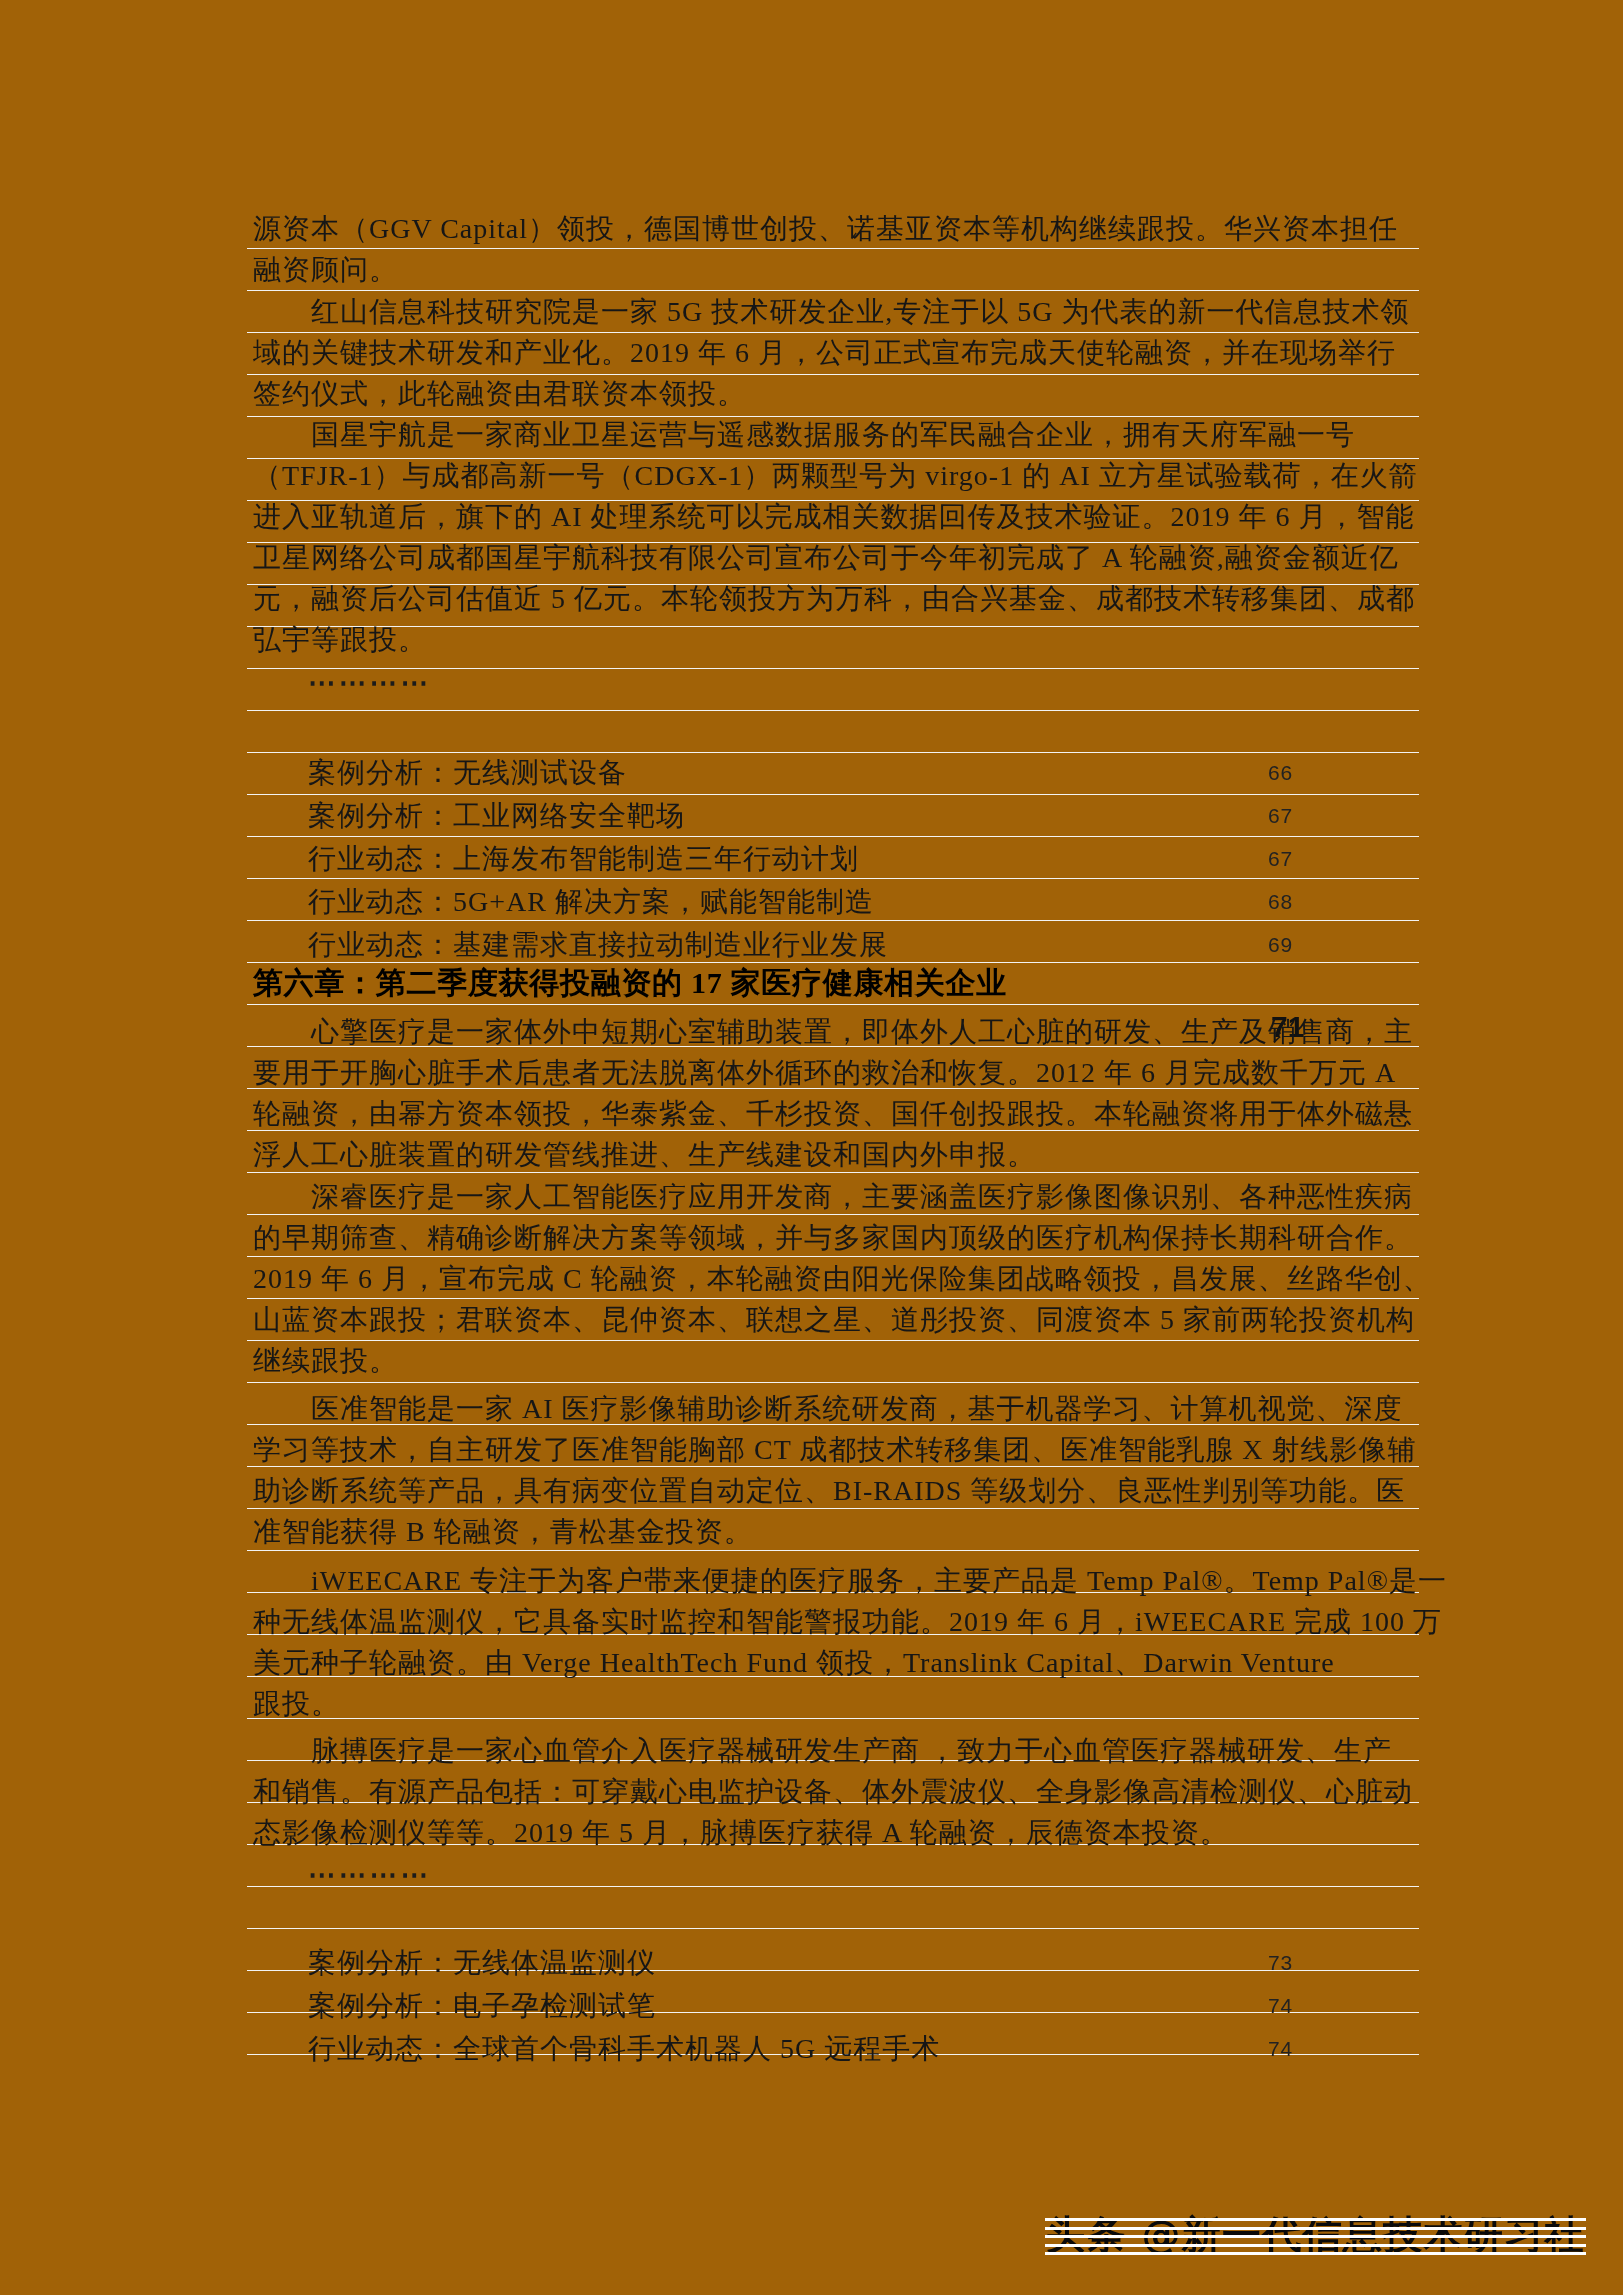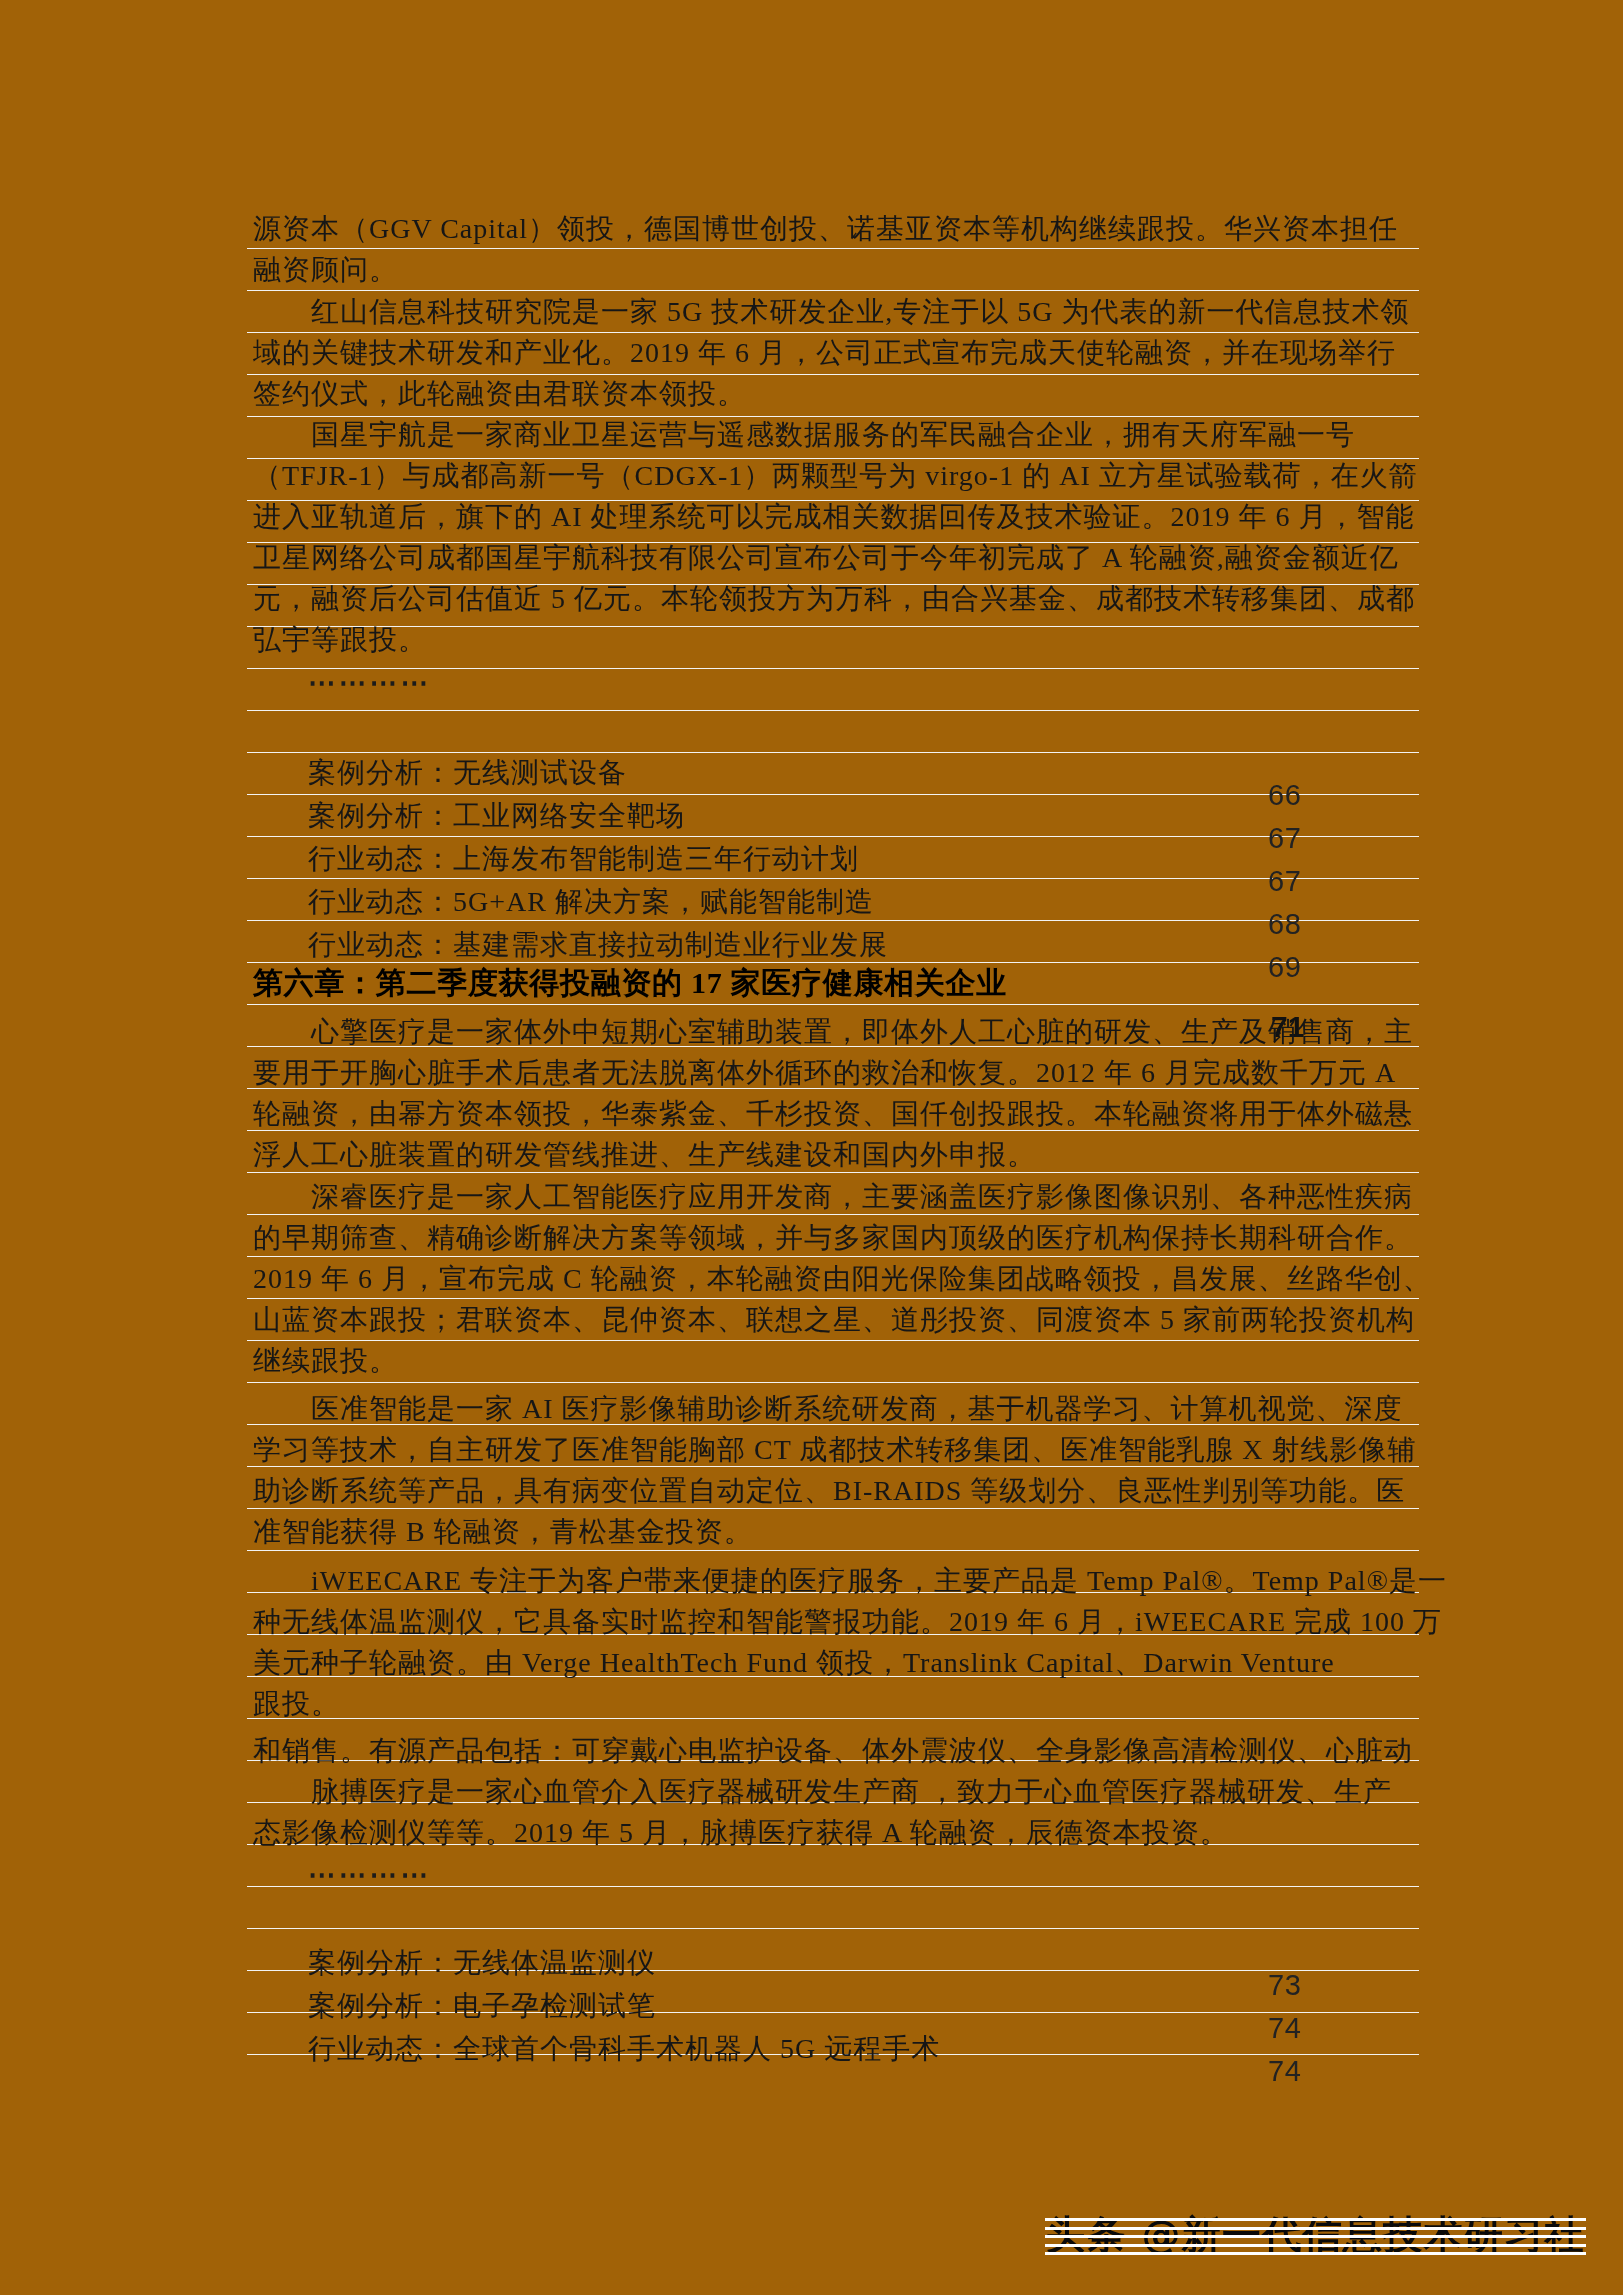--- a/index.html
+++ b/index.html
@@ -35,24 +35,23 @@
     font-weight: 700; letter-spacing: 3.3px; color: #1b1b1b;
   }
   .toc-block { position: absolute; left: 0; width: 1172px; }
   .toc-row { position: relative; height: 43px; line-height: 43px; }
   .toc-label {
     display: inline-block; padding-left: 55px;
     font-size: 28px; letter-spacing: 1px; white-space: nowrap;
   }
   .toc-page {
     position: absolute; left: 1015px; top: 0;
-    width: 72px; font-size: 29px; letter-spacing: 0.7px;
+    width: 72px; font-size: 21px; letter-spacing: 0.7px;
     font-family: "Liberation Sans", "DejaVu Sans", sans-serif;
     color: #222;
-    margin-top: 23px;
   }
   .chapter-row {
     position: absolute; left: 0; width: 1172px;
     height: 43px; line-height: 43px;
     font-weight: 700; color: #000;
   }
   .chapter-label { font-size: 30px; letter-spacing: 0.7px; white-space: nowrap; }
   .chapter-page {
     position: absolute; left: 1018px; top: 0;
     font-size: 30px; font-weight: 700;
@@ -167,22 +166,22 @@
     <section class="para-block" style="top:1560px">
 
     <div class="line">　　iWEECARE 专注于为客户带来便捷的医疗服务，主要产品是 Temp Pal®。Temp Pal®是一</div>
         <div class="line">种无线体温监测仪，它具备实时监控和智能警报功能。2019 年 6 月，iWEECARE 完成 100 万</div>
         <div class="line">美元种子轮融资。由 Verge HealthTech Fund 领投，Translink Capital、Darwin Venture</div>
         <div class="line">跟投。</div>
       </section>
 
     <section class="para-block" style="top:1730px">
 
-    <div class="line">和销售。有源产品包括：可穿戴心电监护设备、体外震波仪、全身影像高清检测仪、心脏动</div>
-        <div class="line">　　脉搏医疗是一家心血管介入医疗器械研发生产商 ，致力于心血管医疗器械研发、生产</div>
+    <div class="line">　　脉搏医疗是一家心血管介入医疗器械研发生产商 ，致力于心血管医疗器械研发、生产</div>
+        <div class="line">和销售。有源产品包括：可穿戴心电监护设备、体外震波仪、全身影像高清检测仪、心脏动</div>
         <div class="line">态影像检测仪等等。2019 年 5 月，脉搏医疗获得 A 轮融资，辰德资本投资。</div>
       </section>
 
     <div class="dots-line" style="top:1854px">⋯⋯⋯⋯</div>
 
     <section class="toc-block" style="top:1941px">
 
         <div class="toc-row">
           <span class="toc-label">案例分析：无线体温监测仪</span>
           <span class="toc-page">73</span>

